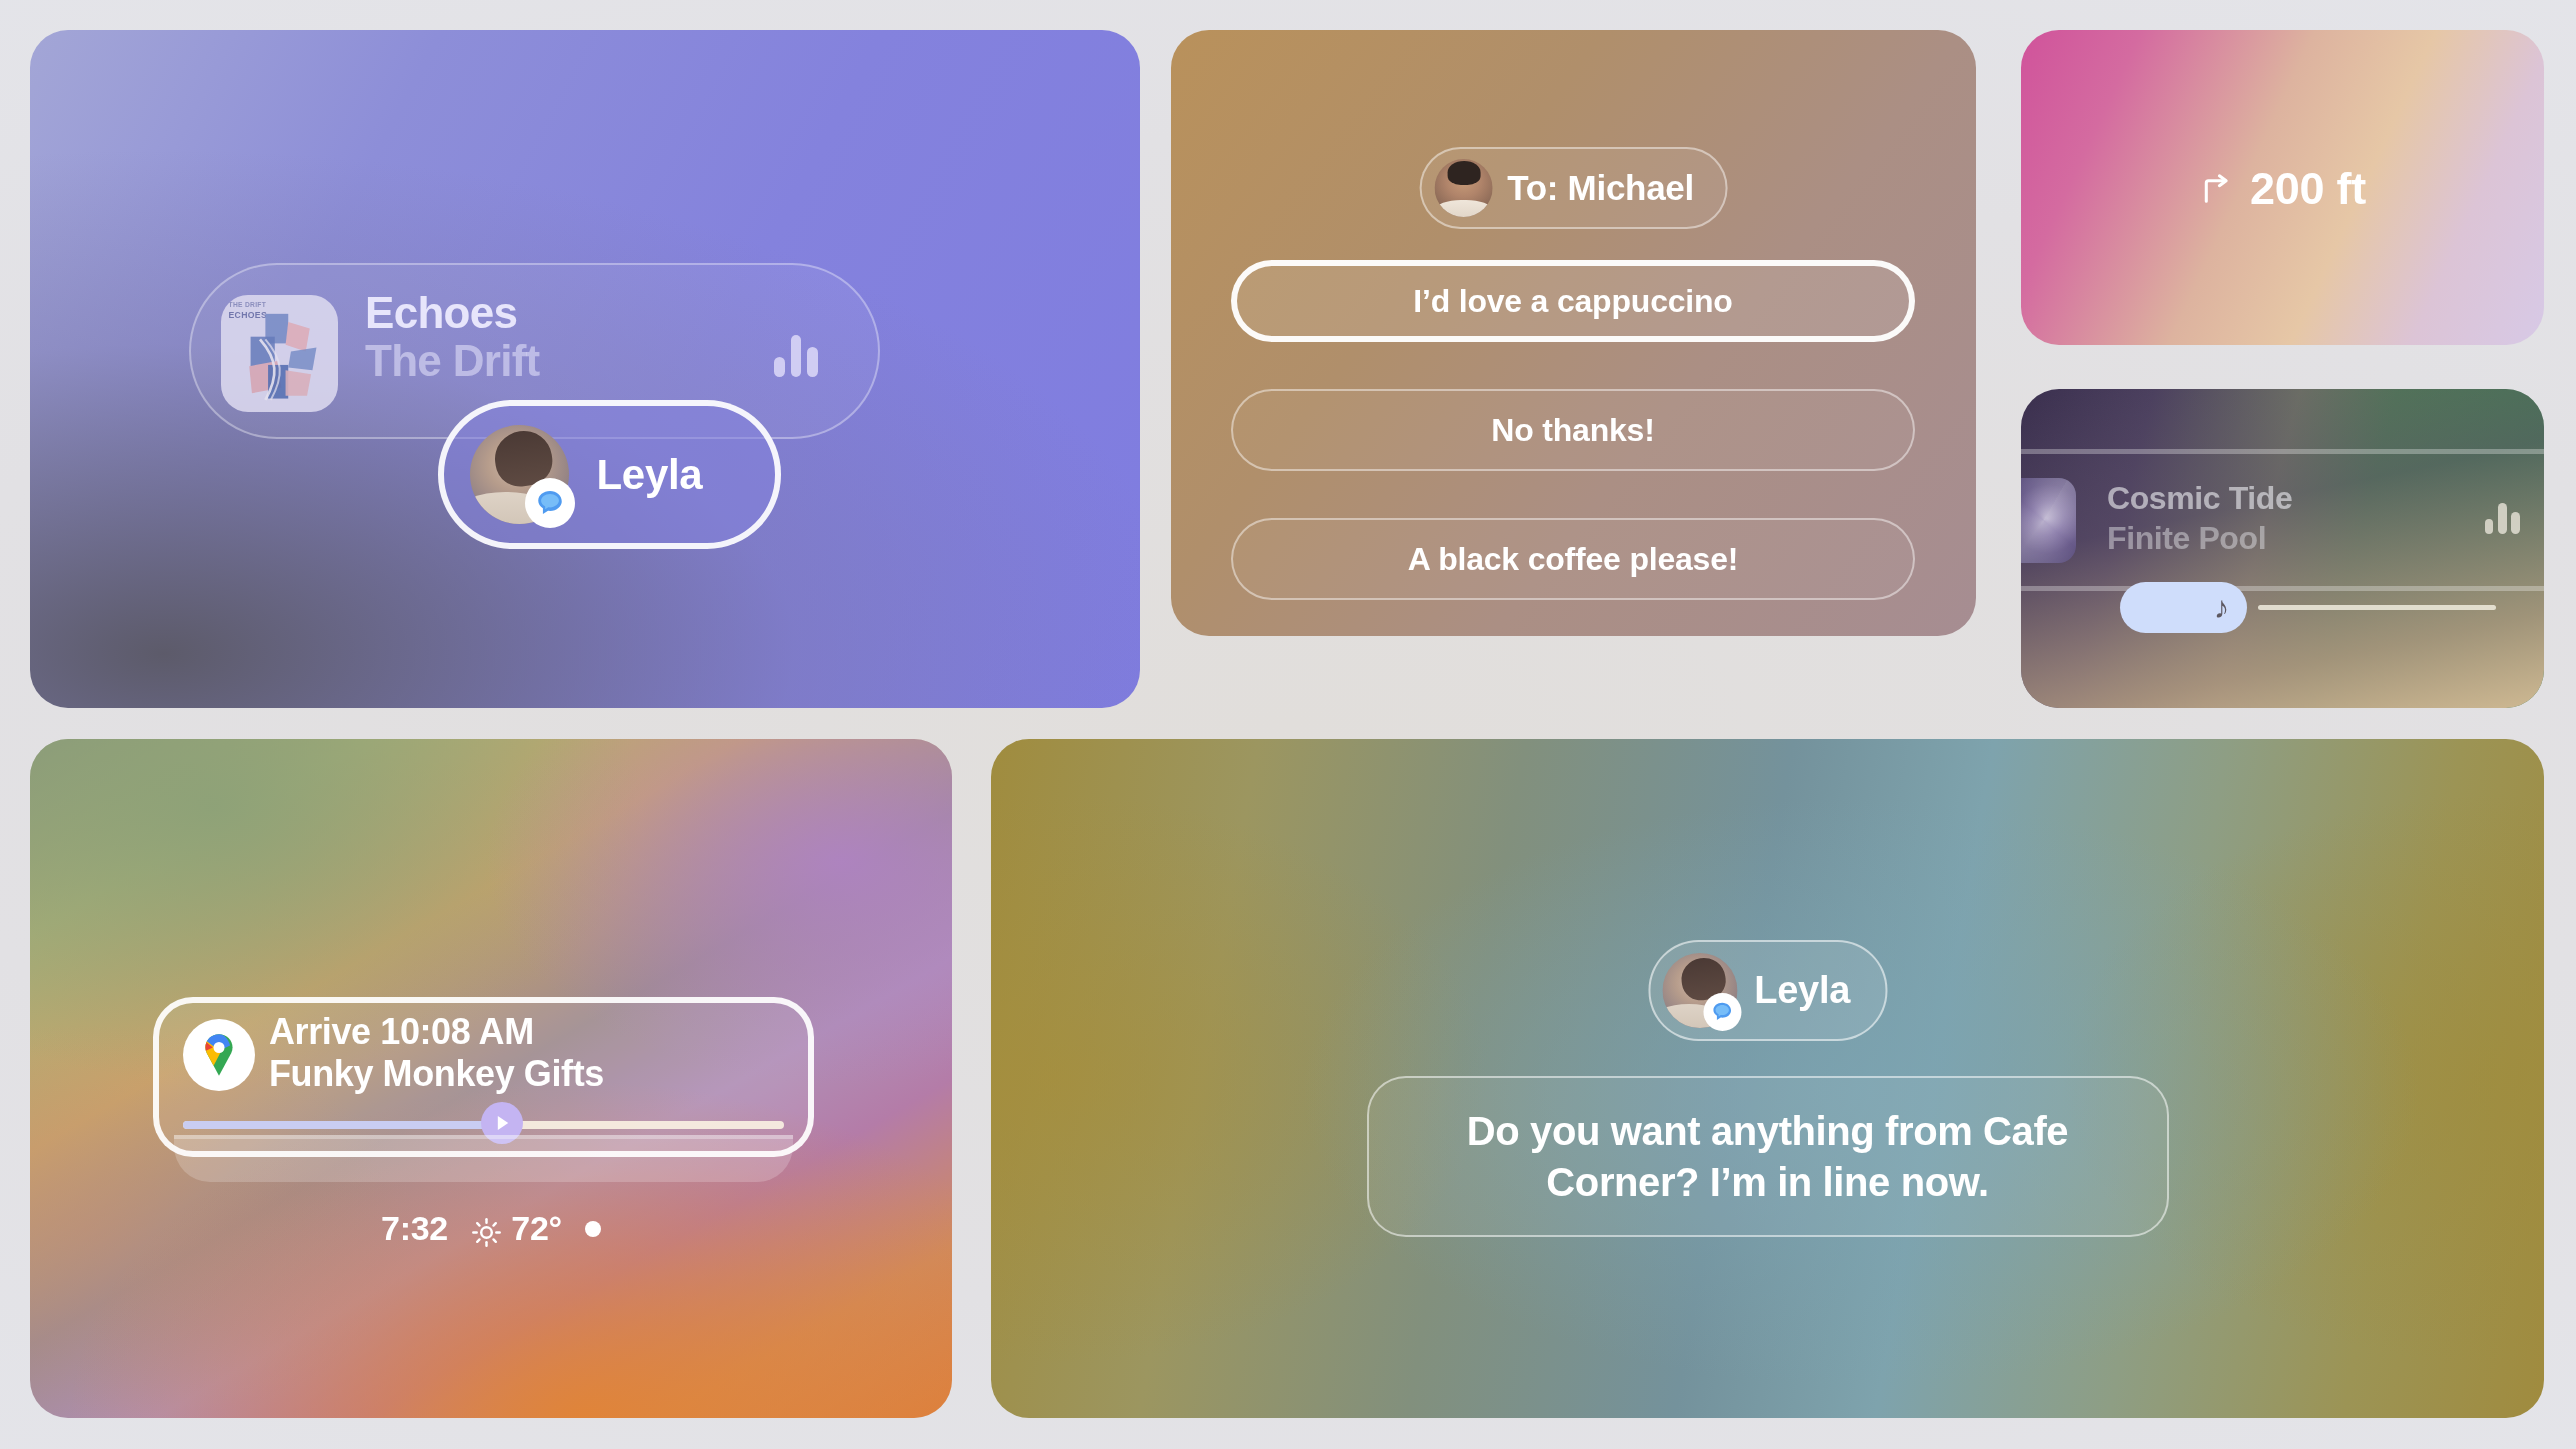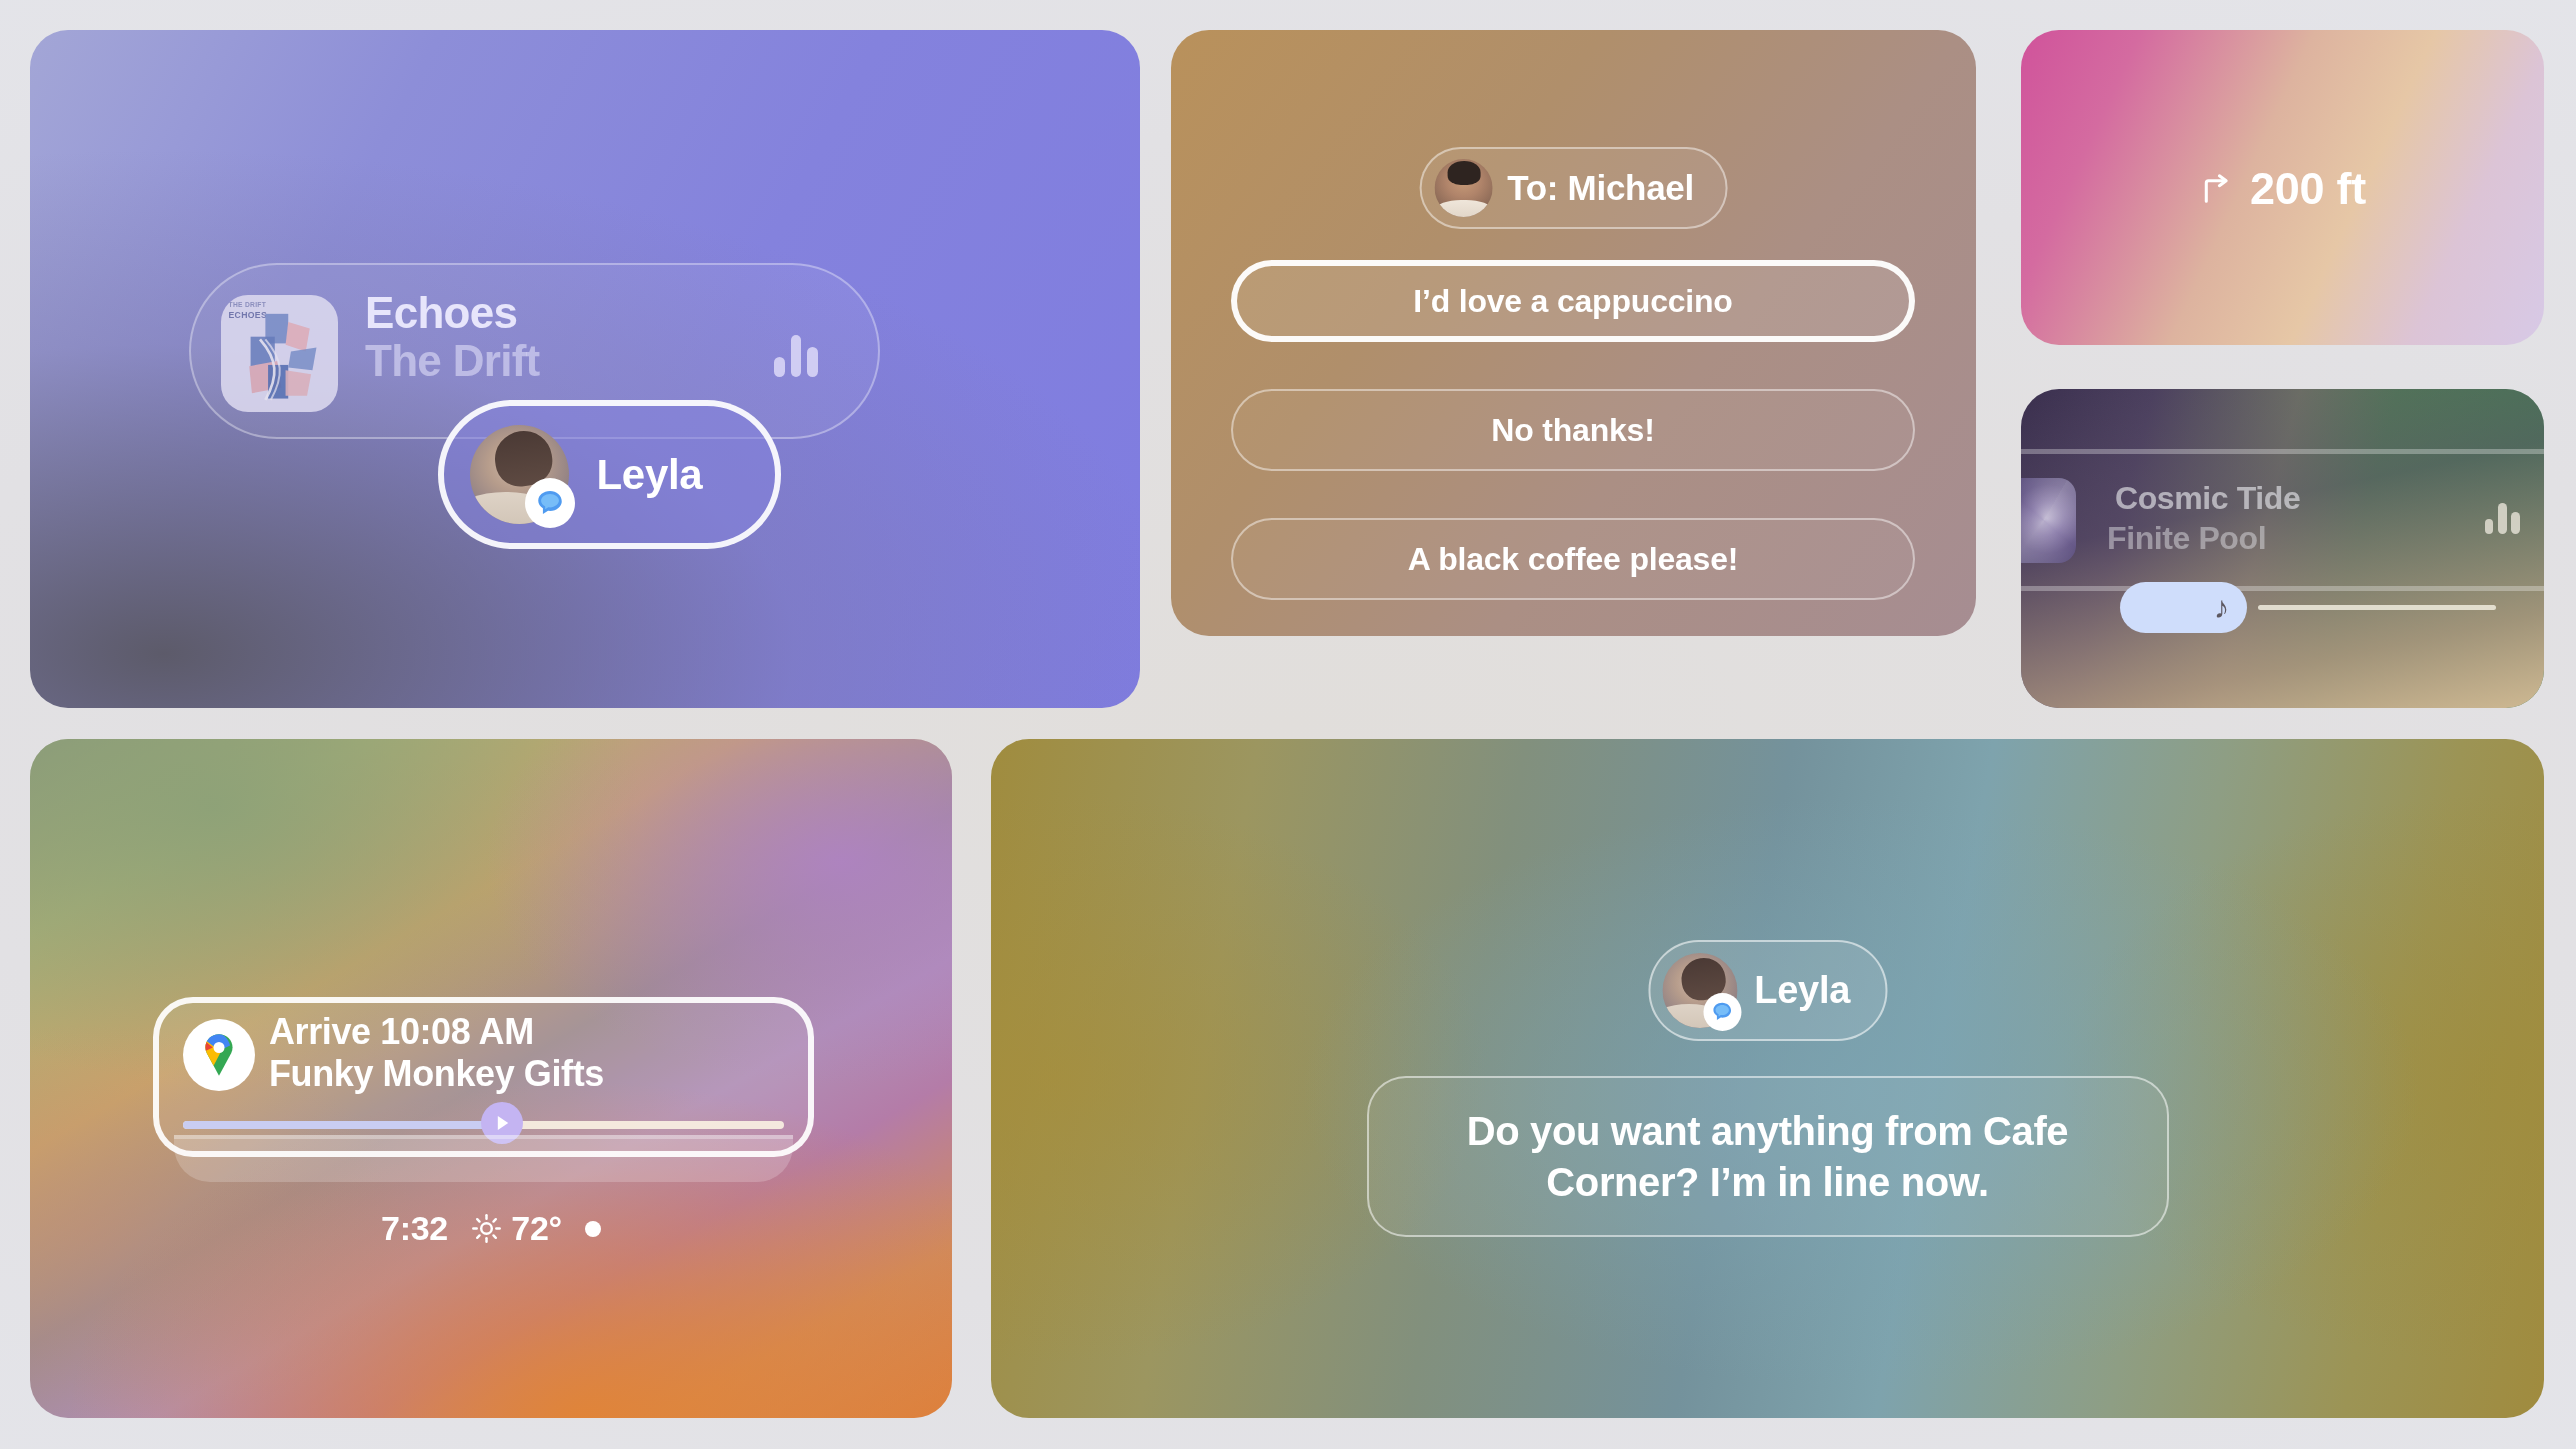--- a/index.html
+++ b/index.html
@@ -207,21 +207,20 @@
   .tide-art::after {
     content:""; position:absolute; left:-20%; top:-12%; width:140%; height:124%;
     background:
       conic-gradient(from 30deg at 55% 50%, rgba(255,255,255,0.30), rgba(255,255,255,0.0) 28%, rgba(255,255,255,0.24) 52%, rgba(255,255,255,0.0) 78%, rgba(255,255,255,0.26) 100%);
     border-radius: 50%;
   }
   .tide-title {
     position: absolute; left: 86px; top: 91px;
     font-size: 32px; font-weight: 700; letter-spacing: -0.4px;
     color: rgba(226,226,230,0.66);
-    margin-left: 8px;
   }
   .tide-artist {
     position: absolute; left: 86px; top: 131px;
     font-size: 32px; font-weight: 700; letter-spacing: -0.4px;
     color: rgba(226,226,230,0.48);
   }
   .tide-eq {
     position: absolute; right: 24px; top: 114px;
     display: flex; align-items: flex-end; gap: 4.7px; height: 31px;
   }
@@ -300,21 +299,21 @@
   }
   .mp-thumb svg { width: 20px; height: 20px; display:block; }
 
   .maps-status {
     position: absolute; left: 0; right: 0; top: 470px;
     display:flex; align-items:center; justify-content:center; gap: 23px;
     color:#ffffff; font-size: 34px; font-weight: 700; letter-spacing:-0.3px;
   }
   .maps-status .sun { width: 31px; height: 31px; display:block; }
   .maps-status .dot { width: 16px; height: 16px; border-radius:50%; background:#ffffff; display:block; }
-  .ws-group { display:flex; align-items:center; gap: 9.4px; }
+  .ws-group { display:flex; align-items:flex-end; gap: 9.4px; }
 
   
   #card-message {
     left: 991px; top: 739px; width: 1553px; height: 679px;
     background:
       linear-gradient(100deg, #a08c3e 0%, #9c9660 16%, #82907d 32%, #74929c 48%, #7ea3ad 60%, #8e9e84 74%, #9c9455 88%, #a08b3e 100%);
   }
   #card-message .msg-bg2 {
     position:absolute; inset:0;
     background:

